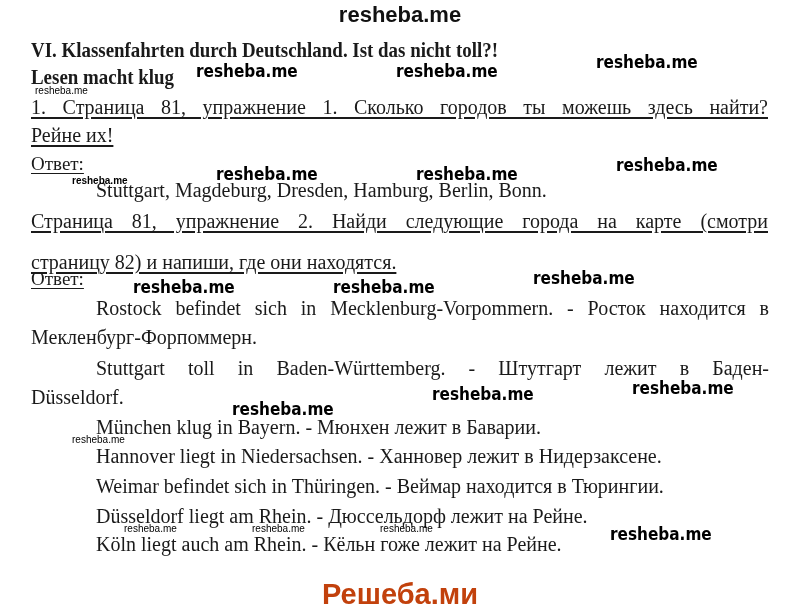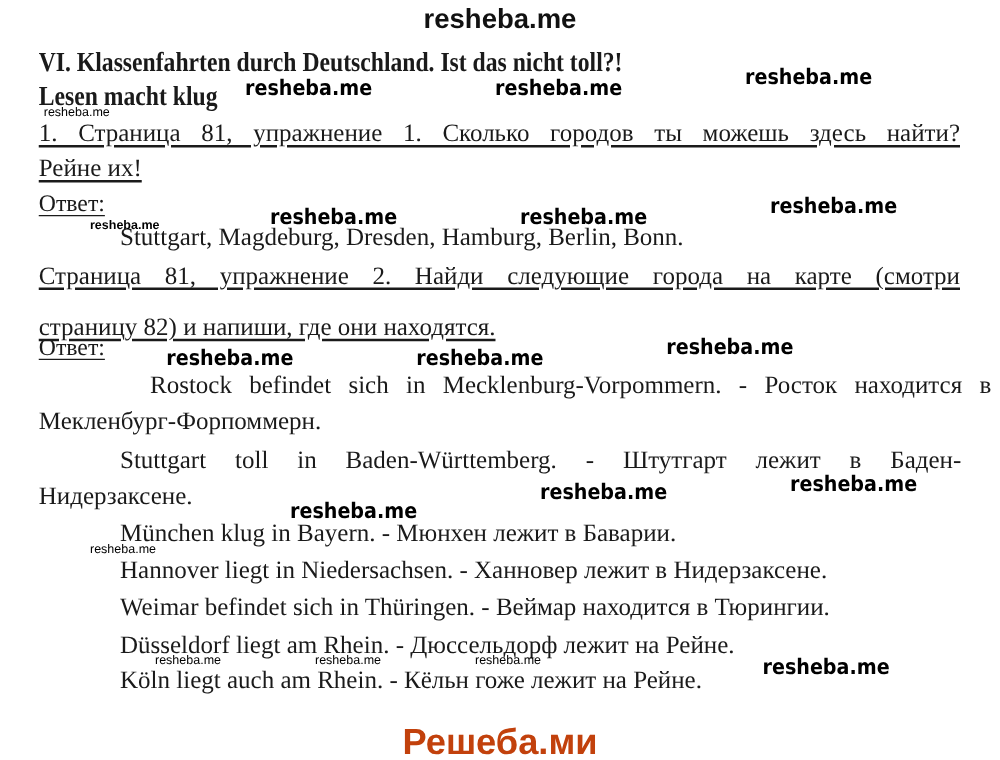--- a/index.html
+++ b/index.html
@@ -37,24 +37,24 @@
   <div class="abs serif task" style="top:124px;">Рейне их!</div>
   <div class="abs serif answer-label" style="top:153px;">Ответ:</div>
   <div class="abs serif line" style="left:96px; top:179px;">Stuttgart, Magdeburg, Dresden, Hamburg, Berlin, Bonn.</div>
 
   <div class="abs serif task" style="top:210px;">
     <span class="task-line">Страница 81, упражнение 2. Найди следующие города на карте (смотри</span>
   </div>
   <div class="abs serif task" style="top:238px;margin-top:13px;">страницу 82) и напиши, где они находятся.</div>
   <div class="abs serif answer-label" style="top:268px;">Ответ:</div>
 
-  <div class="abs serif line justify" style="left:96px; top:297px;margin-left:24px;">Rostock befindet sich in Mecklenburg-Vorpommern. - Росток находится в</div>
+  <div class="abs serif line justify" style="left:96px; top:297px;">Rostock befindet sich in Mecklenburg-Vorpommern. - Росток находится в</div>
   <div class="abs serif line" style="left:31px; top:326px;">Мекленбург-Форпоммерн.</div>
   <div class="abs serif line justify" style="left:96px; top:357px;">Stuttgart toll in Baden-Württemberg. - Штутгарт лежит в Баден-</div>
-  <div class="abs serif line" style="left:31px; top:386px;">Нидерзаксене.</div>
+  <div class="abs serif line" style="left:31px; top:386px;">Düsseldorf.</div>
   <div class="abs serif line" style="left:96px; top:416px;">München klug in Bayern. - Мюнхен лежит в Баварии.</div>
   <div class="abs serif line" style="left:96px; top:445px;">Hannover liegt in Niedersachsen. - Ханновер лежит в Нидерзаксене.</div>
   <div class="abs serif line" style="left:96px; top:475px;">Weimar befindet sich in Thüringen. - Веймар находится в Тюрингии.</div>
   <div class="abs serif line" style="left:96px; top:505px;">Düsseldorf liegt am Rhein. - Дюссельдорф лежит на Рейне.</div>
   <div class="abs serif line" style="left:96px; top:533px;">Köln liegt auch am Rhein. - Кёльн гоже лежит на Рейне.</div>
 
   <div class="abs wm-big" style="left:196px; top:61px;">resheba.me</div>
   <div class="abs wm-big" style="left:396px; top:61px;">resheba.me</div>
   <div class="abs wm-big" style="left:596px; top:52px;">resheba.me</div>
   <div class="abs wm-small" style="left:35px; top:85px;">resheba.me</div>

